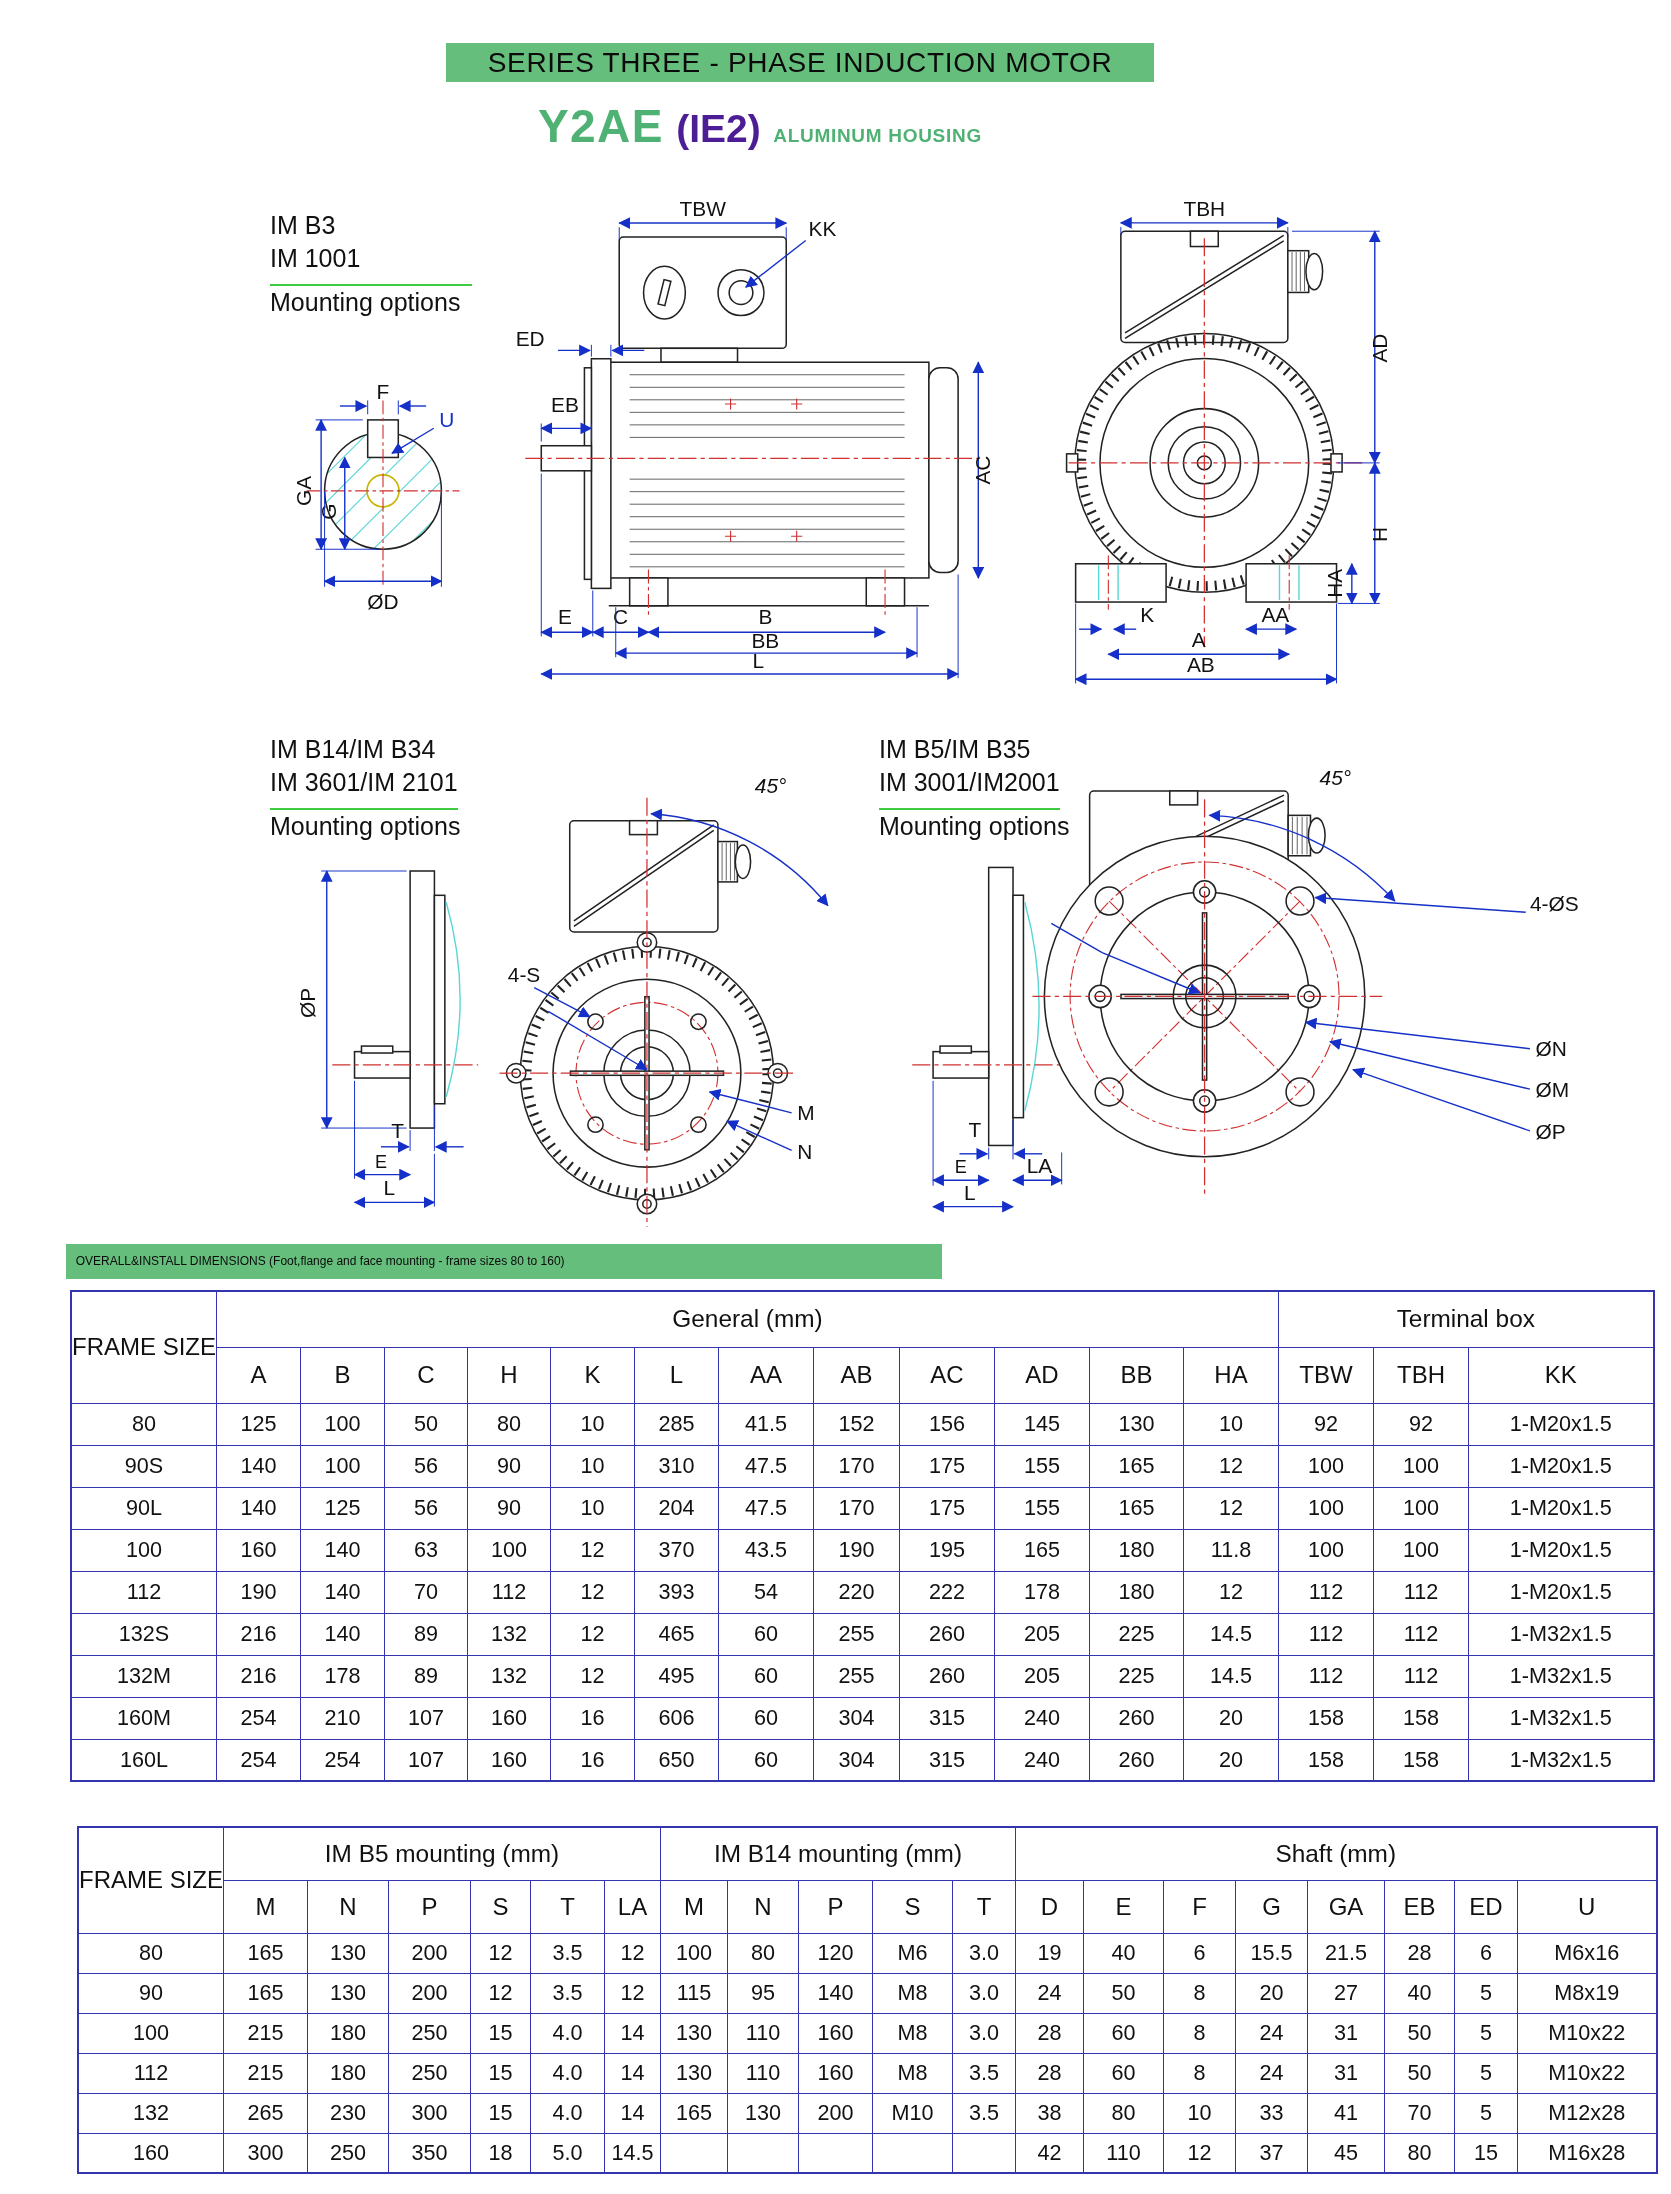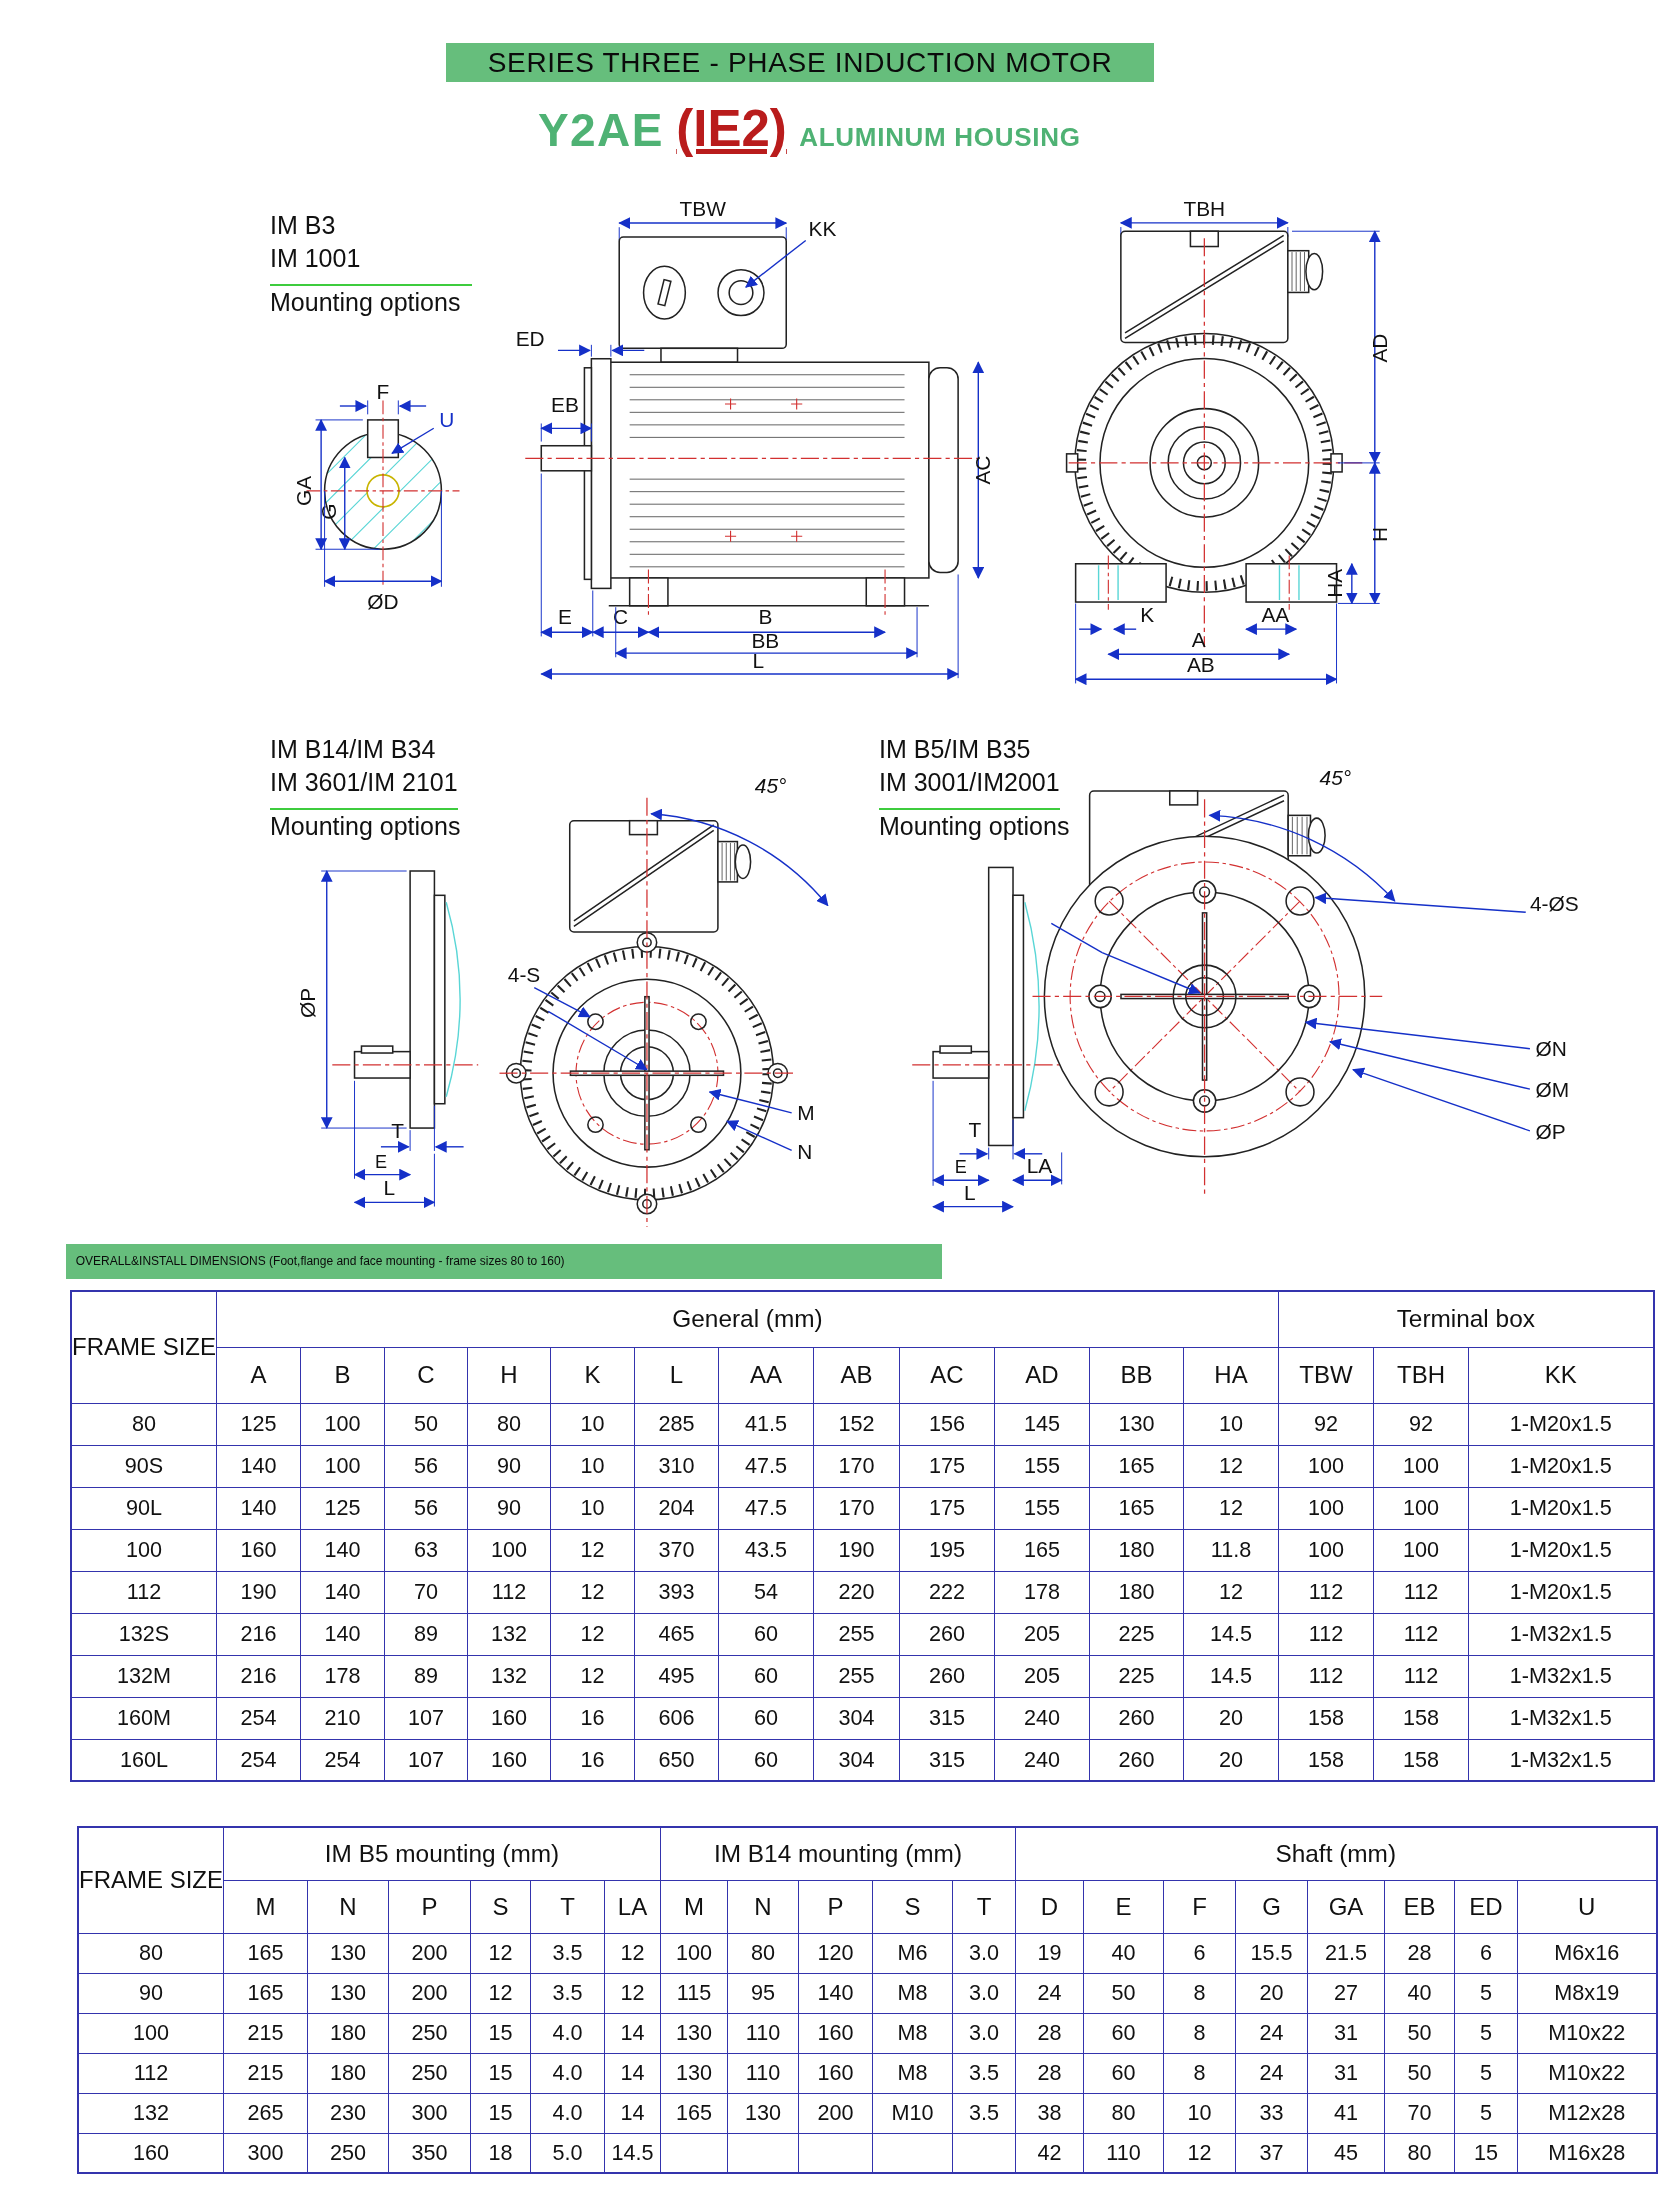--- a/index.html
+++ b/index.html
@@ -4,22 +4,22 @@
 <style>
   * { margin:0; padding:0; box-sizing:border-box; }
   html,body { background:#ffffff; }
   body { width:1672px; height:2194px; position:relative; font-family:"Liberation Sans", sans-serif; color:#111; overflow:hidden; }
 
   .banner1 { position:absolute; left:446px; top:43px; width:708px; height:39px;
     background:#66be7c; color:#0b0b0b; font-size:28px; text-align:center; line-height:39px; letter-spacing:0.7px; }
 
   .title-row { position:absolute; left:538px; top:99px; display:flex; align-items:baseline; gap:12.5px; }
   .title-model { font-size:46px; font-weight:bold; color:#4fb274; letter-spacing:1.4px; }
-  .title-spec  { font-size:51px; font-weight:bold; color:#b91c1c;text-decoration:underline; }
-  .title-sub   { font-size:26px; font-weight:bold; color:#4fb274; letter-spacing:0.7px; }
+  .title-spec  { font-size:39px; font-weight:bold; color:#4c1d95; }
+  .title-sub   { font-size:19px; font-weight:bold; color:#4fb274; letter-spacing:0.7px; }
 
   .caption { position:absolute; font-size:25px; color:#111; line-height:1.3; }
   .caption .ul { display:inline-block; border-bottom:2.1px solid #3ecc3e; padding-bottom:10px; }
 
   .banner2 { position:absolute; left:66px; top:1244px; width:876px; height:35px;
     background:#66be7c; color:#0b0b0b; font-size:12px; line-height:35px; padding-left:9.7px; }
 
   table { border-collapse:collapse; table-layout:fixed; position:absolute; background:#fff; }
   th, td { border:1.4px solid #3434ad; text-align:center; vertical-align:middle; font-weight:normal;
            overflow:hidden; white-space:nowrap; }

